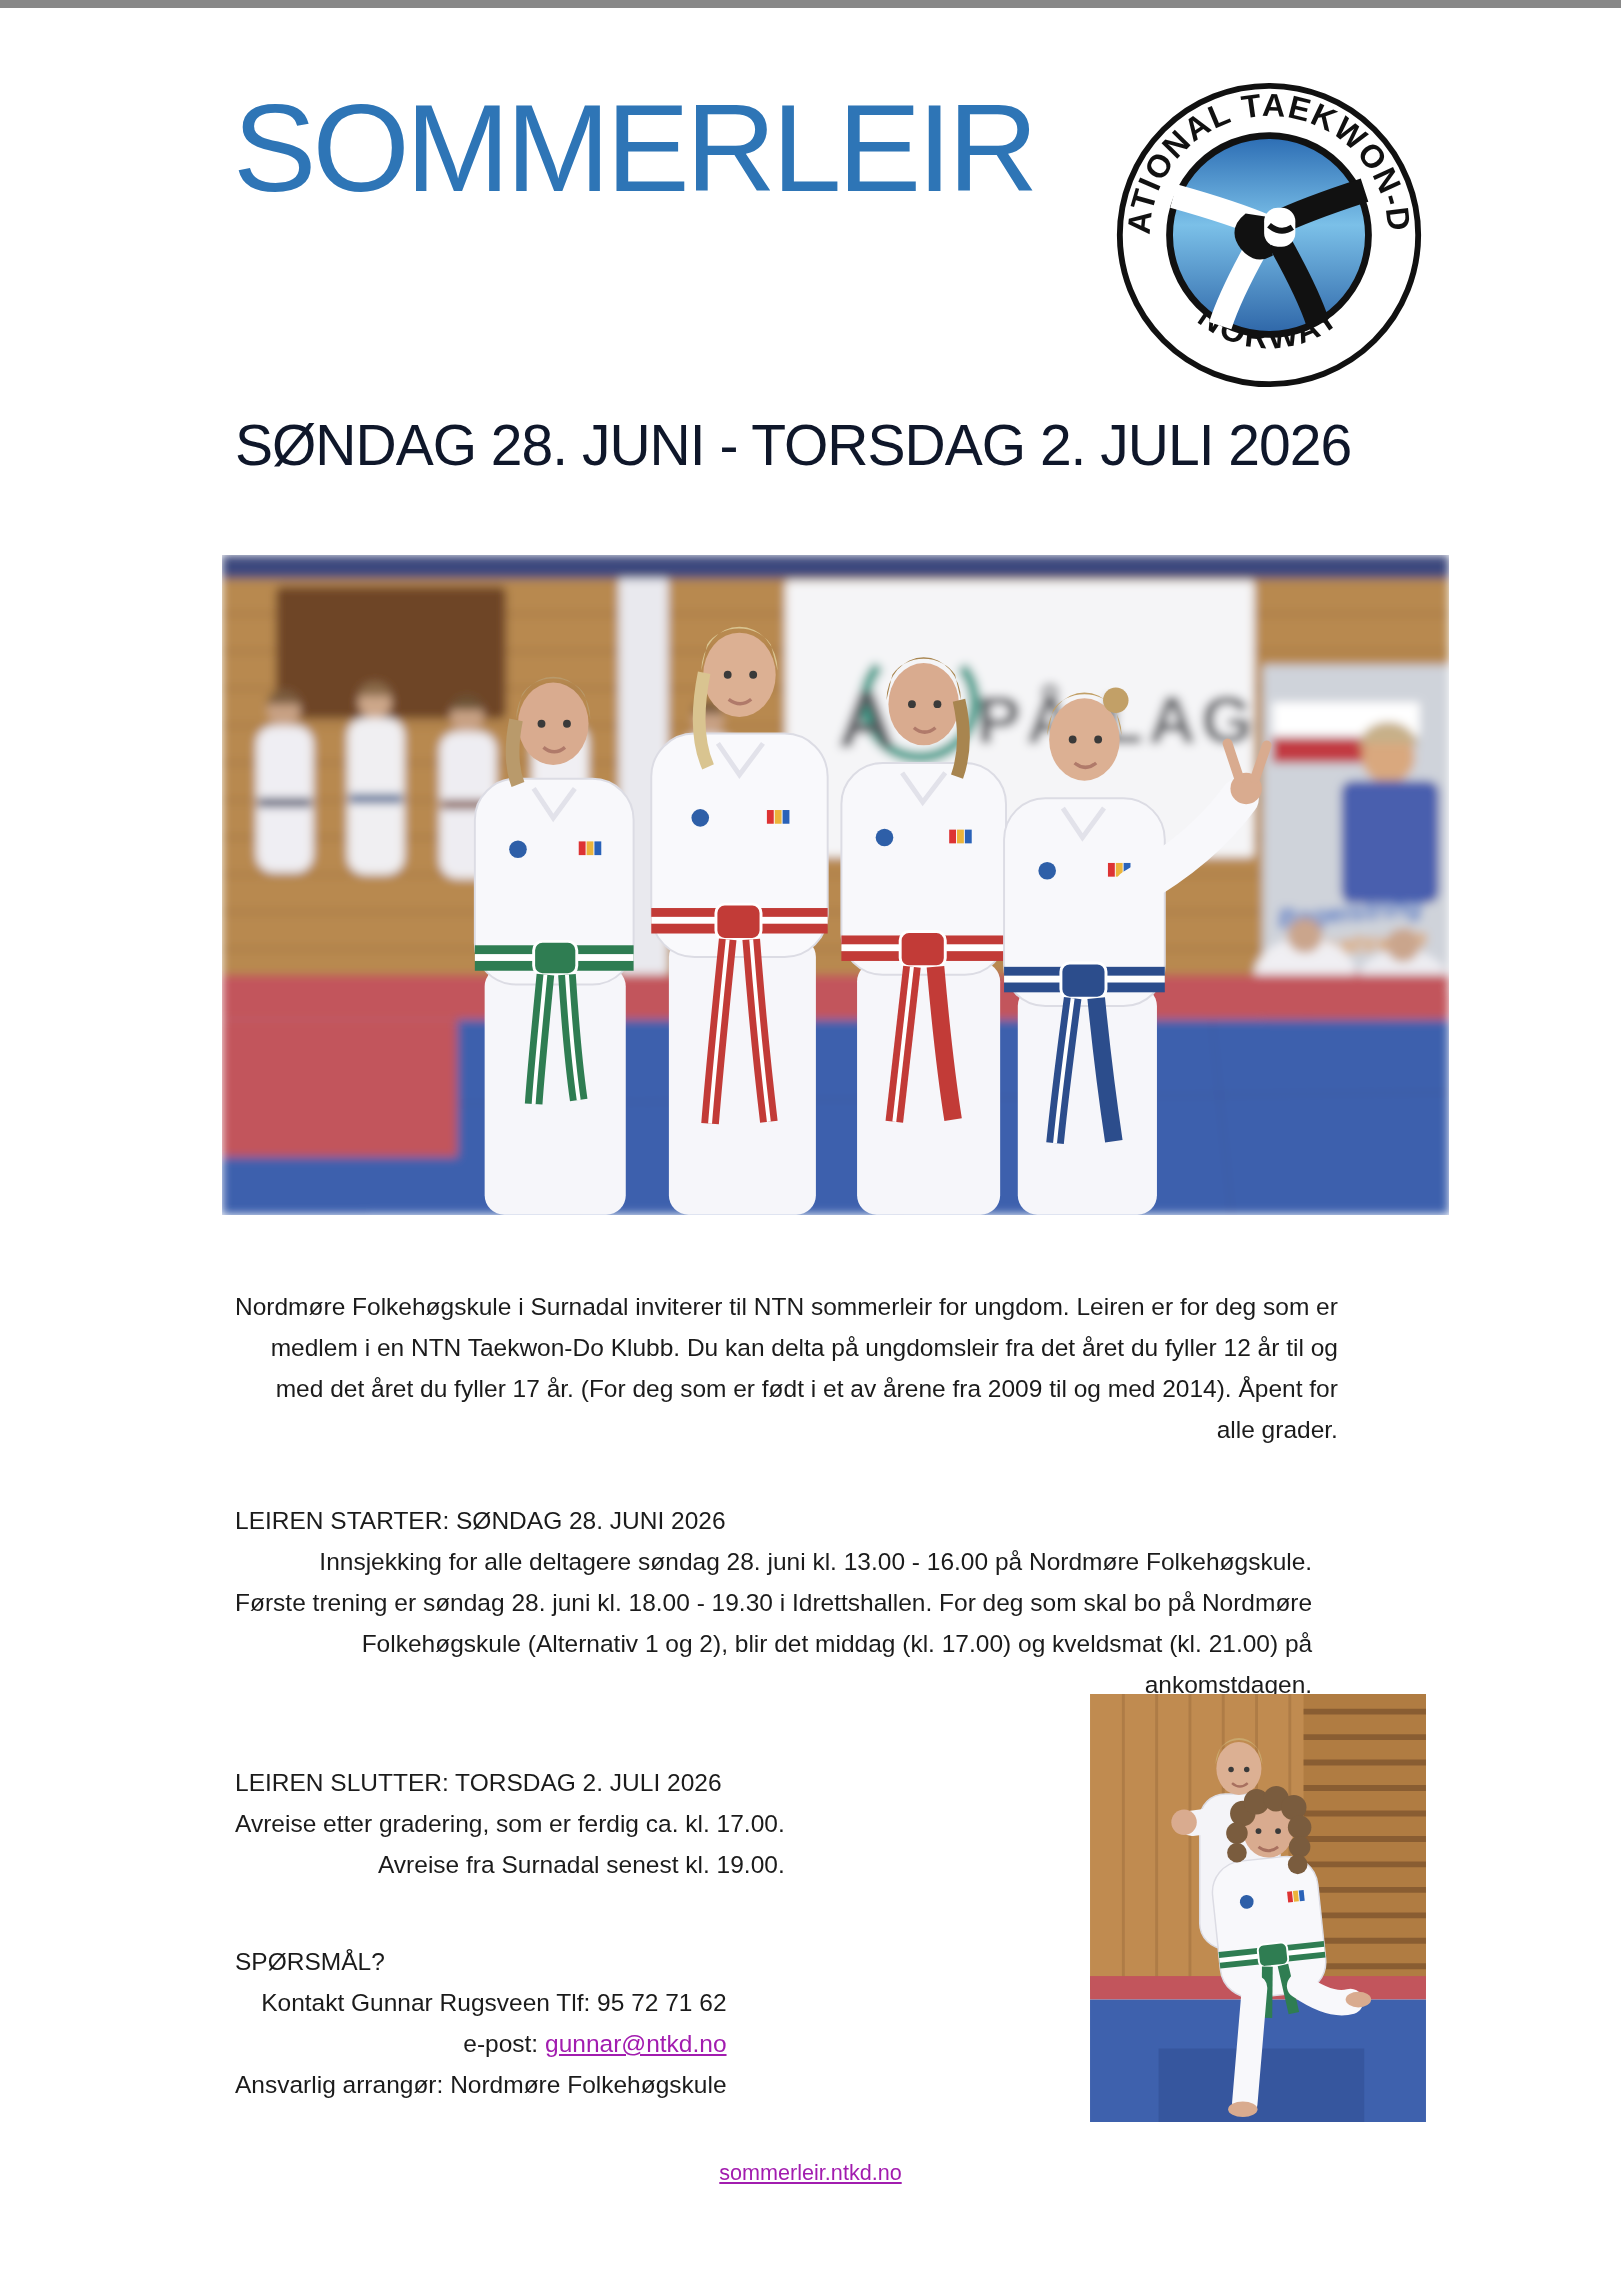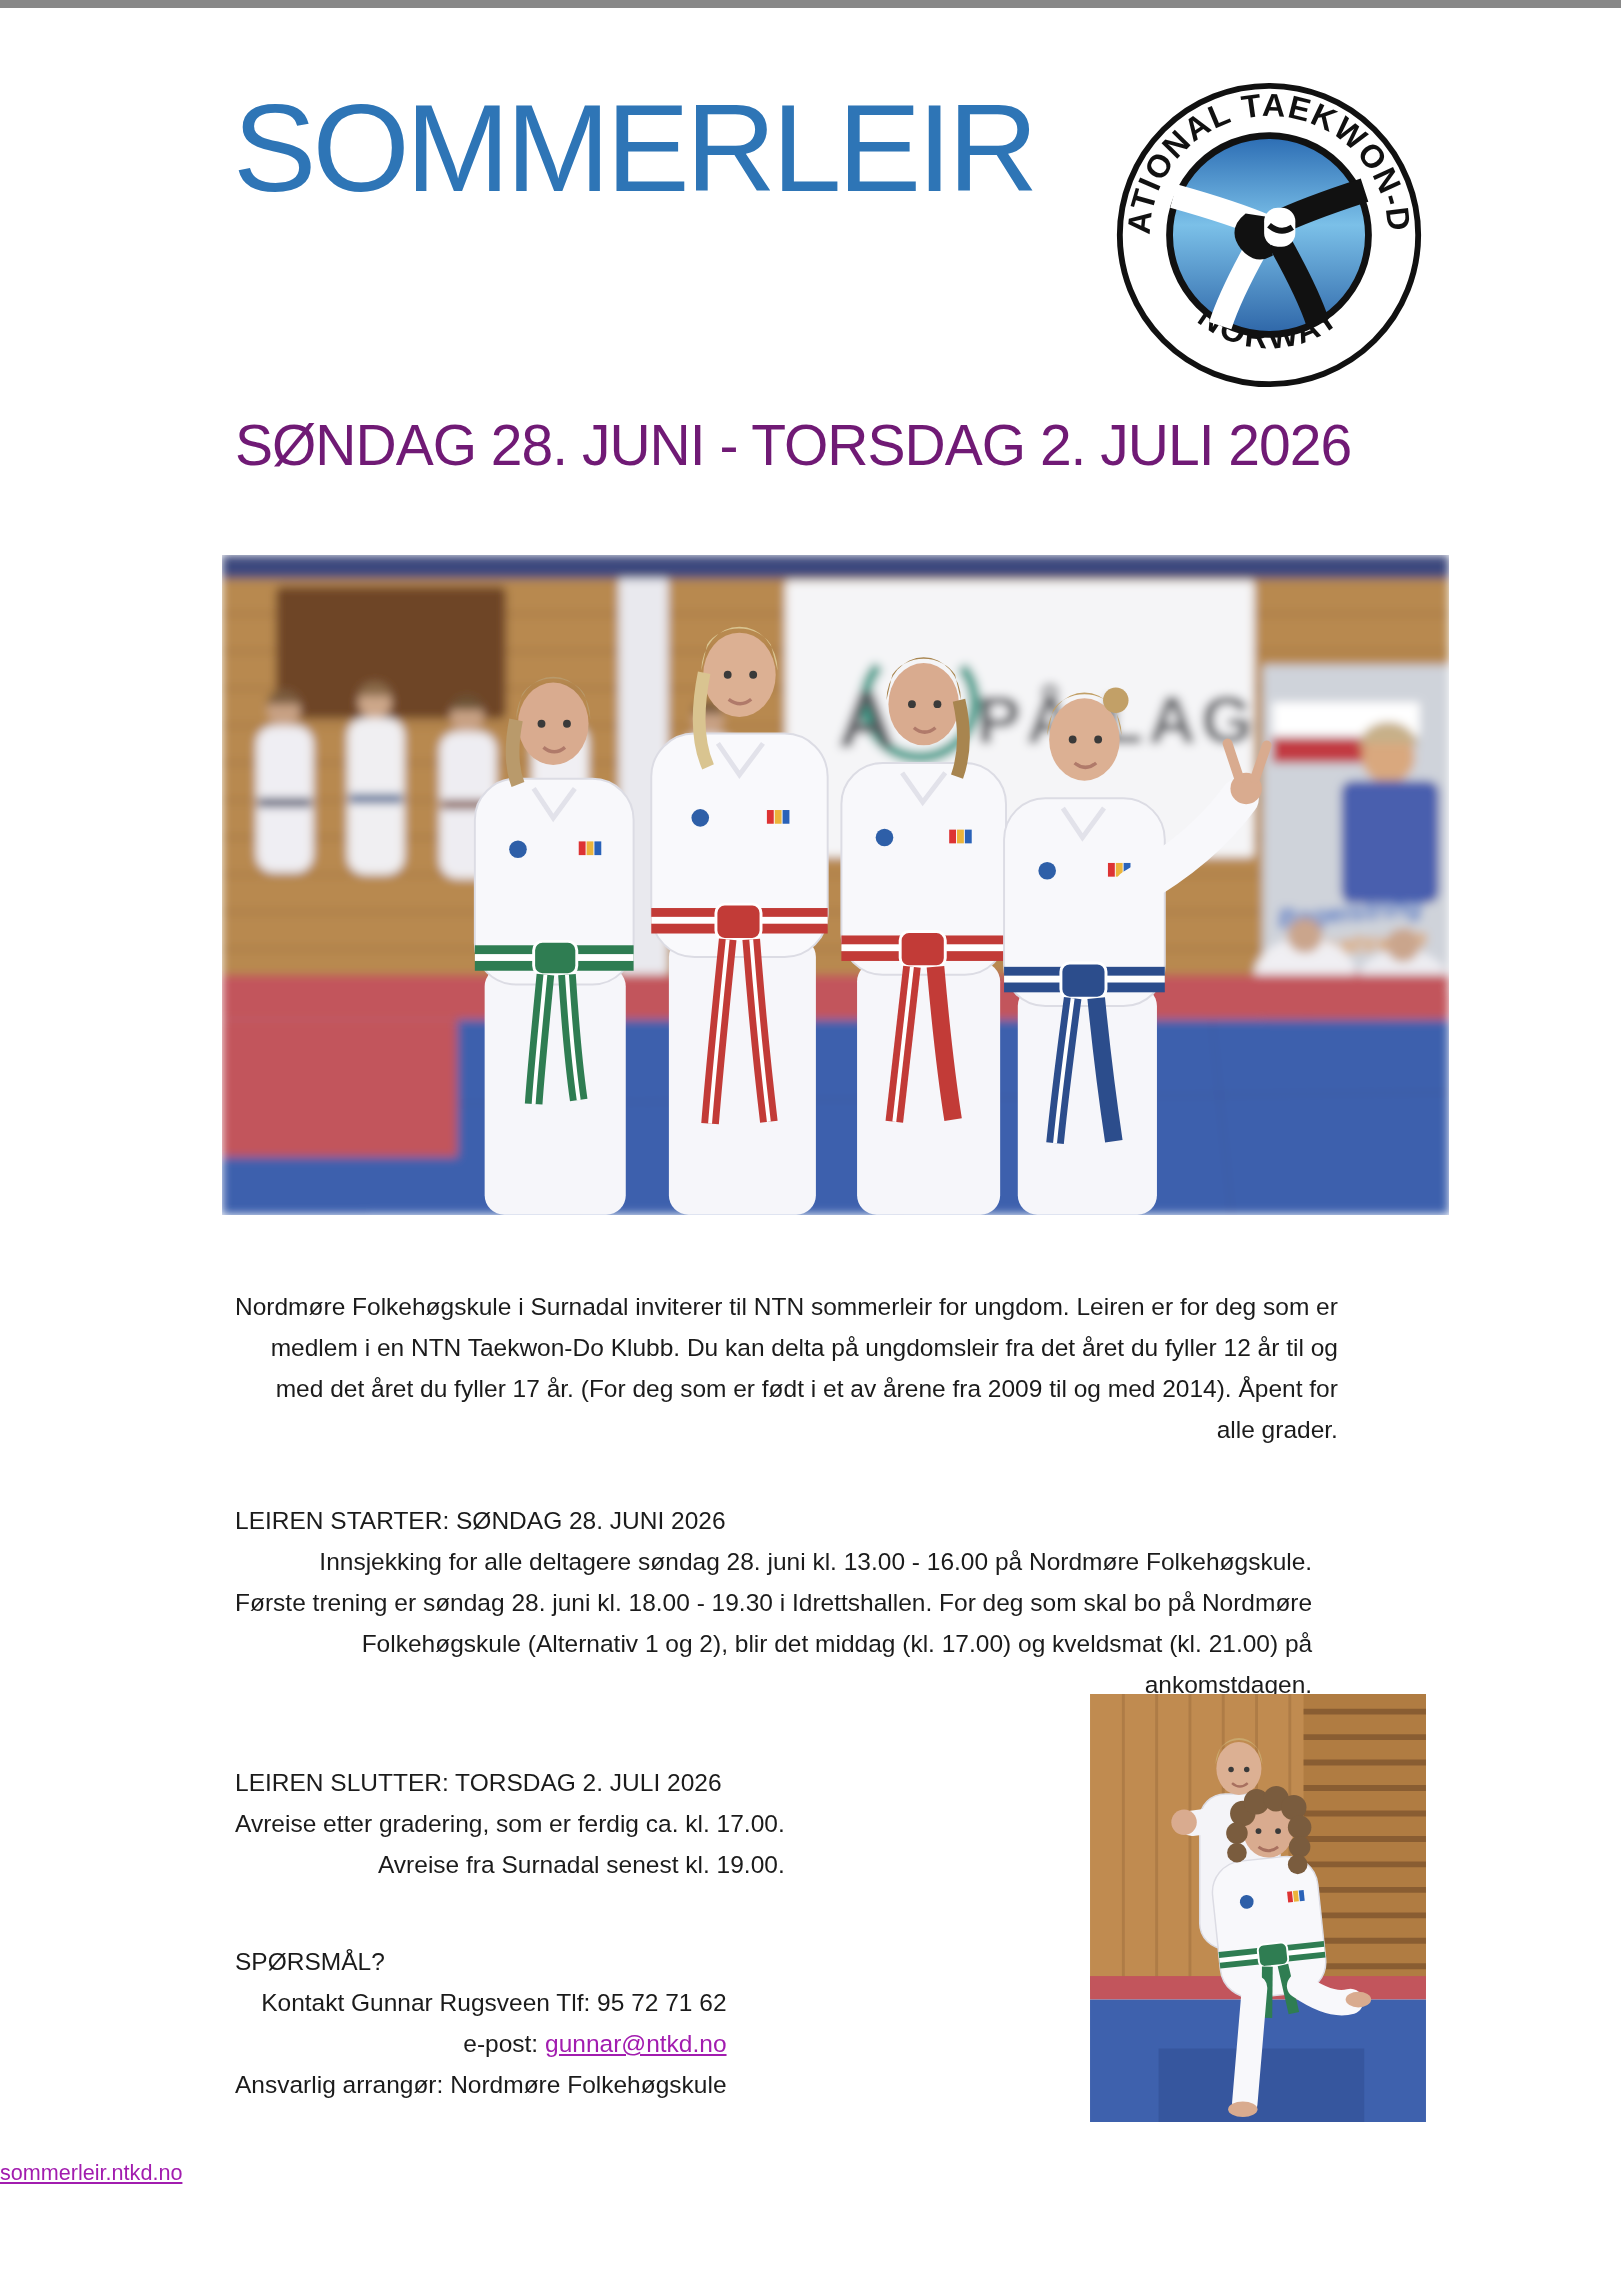--- a/index.html
+++ b/index.html
@@ -8,36 +8,36 @@
     background:#ffffff; overflow:hidden;
     font-family:"Liberation Sans", sans-serif; color:#1b1b1b;
   }
   .title {
     position:absolute; left:233px; top:57px;
     font-size:125px; line-height:165px; letter-spacing:-3.9px;
     color:#2E75B6; font-weight:400; white-space:nowrap;
   }
   .date-line {
     position:absolute; left:235px; top:404px;
-    font-size:57px; letter-spacing:-1px; color:#701a75; white-space:nowrap;
+    font-size:57px; letter-spacing:-1px; color:#0f172a; white-space:nowrap;
   }
   .logo-wrap { position:absolute; left:1113px; top:71px; width:312px; height:312px; }
   .photo-main { position:absolute; left:222px; top:547px; width:1227px; height:660px; }
   .photo-secondary { position:absolute; left:1090px; top:1686px; width:336px; height:428px; }
   .tblock { position:absolute; left:235px; font-size:24.5px; line-height:41px; color:#1b1b1b; }
   .tblock .ln { white-space:nowrap;text-align:right; }
   .tblock.b-intro { top:1278px; }
   .tblock.b-starter { top:1492px; }
   .tblock.b-slutter { top:1754px; }
   .tblock.b-questions { top:1933px; }
   .sec-heading { font-weight:400; white-space:nowrap; }
   a.doclink { color:#a21caf; }
   .footer-link {
     position:absolute; top:2152px; left:0; width:100%;
-    font-size:21.6px;
+    text-align:center; font-size:21.6px;
   }
   svg text { font-family:"Liberation Sans", sans-serif; }
 </style>
 </head>
 <body>
 
 <div class="page">
 
   <div class="title">
     <div>SOMMERLEIR</div>

